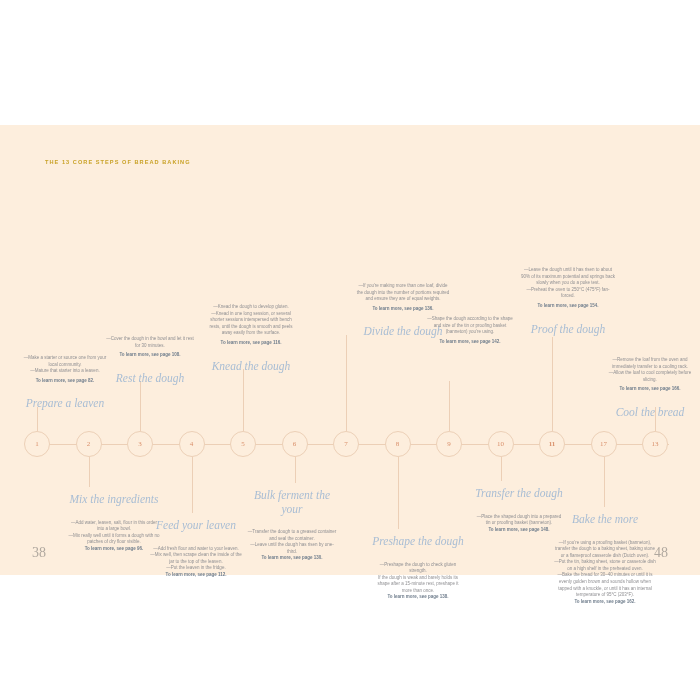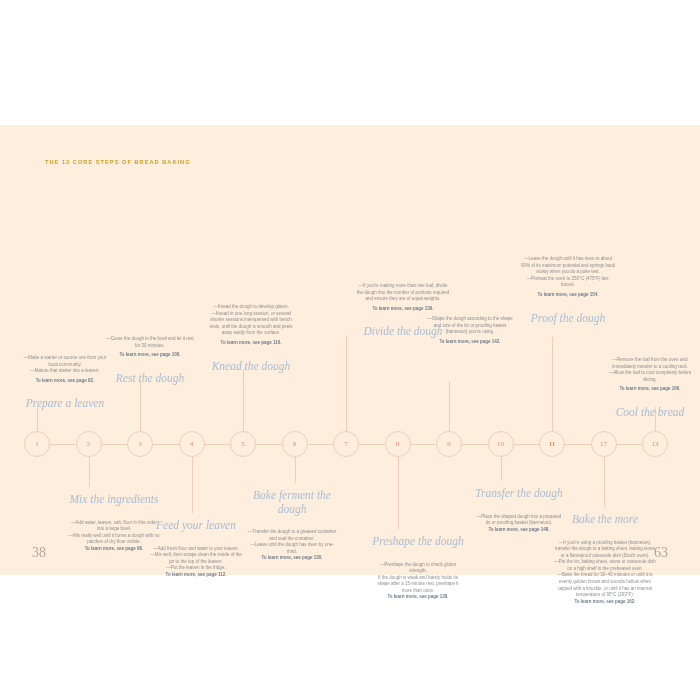--- a/index.html
+++ b/index.html
@@ -155,21 +155,21 @@
         <div class="block" style="width: 96px; left: 148px; top: 394px;">
           <div class="title">Feed your leaven</div>
           <div class="gap-t">
             <div class="body">—Add fresh flour and water to your leaven.</div>
             <div class="body">—Mix well, then scrape clean the inside of the jar to the top of the leaven.</div>
             <div class="body">—Put the leaven in the fridge.</div>
           </div>
           <div class="ref">To learn more, see page 112.</div>
         </div>
         <div class="block" style="width: 90px; left: 247px; top: 364px;">
-          <div class="title">Bake ferment the dough</div>
+          <div class="title">Bulk ferment the your</div>
           <div class="gap-t">
             <div class="body">—Transfer the dough to a greased container and seal the container.</div>
             <div class="body">—Leave until the dough has risen by one-third.</div>
           </div>
           <div class="ref">To learn more, see page 130.</div>
         </div>
         <div class="block" style="width: 92px; left: 372px; top: 410px;">
           <div class="title">Preshape the dough</div>
           <div class="gap-t">
             <div class="body">—Preshape the dough to check gluten strength.</div>
@@ -222,35 +222,35 @@
           </div>
           <div class="ref">To learn more, see page 136.</div>
           <div class="title gap-t">Divide the dough</div>
         </div>
         <div class="block" style="width: 94px; left: 423px; top: 191px; visibility: visible;">
           <div class="gap-b">
             <div class="body">—Shape the dough according to the shape and size of the tin or proofing basket (banneton) you're using.</div>
           </div>
           <div class="ref">To learn more, see page 142.</div>
         </div>
-        <div class="block" style="width: 96px; left: 520px; top: 131px; visibility: visible;">
+        <div class="block" style="width: 96px; left: 520px; top: 142px; visibility: visible;">
           <div class="gap-b">
             <div class="body">—Leave the dough until it has risen to about 90% of its maximum potential and springs back slowly when you do a poke test.</div>
             <div class="body">—Preheat the oven to 250°C (475°F) fan-forced.</div>
           </div>
           <div class="ref">To learn more, see page 154.</div>
           <div class="title gap-t">Proof the dough</div>
         </div>
         <div class="block" style="width: 92px; left: 604px; top: 232px; visibility: visible;">
           <div class="gap-b">
             <div class="body">—Remove the loaf from the oven and immediately transfer to a cooling rack.</div>
             <div class="body">—Allow the loaf to cool completely before slicing.</div>
           </div>
           <div class="ref">To learn more, see page 166.</div>
           <div class="title gap-t">Cool the bread</div>
         </div>
       </div>
 
     <div class="folio folio-l">38</div>
-    <div class="folio folio-r">63</div>
+    <div class="folio folio-r">48</div>
 
   </div>
 </div>
 
 </body></html>

